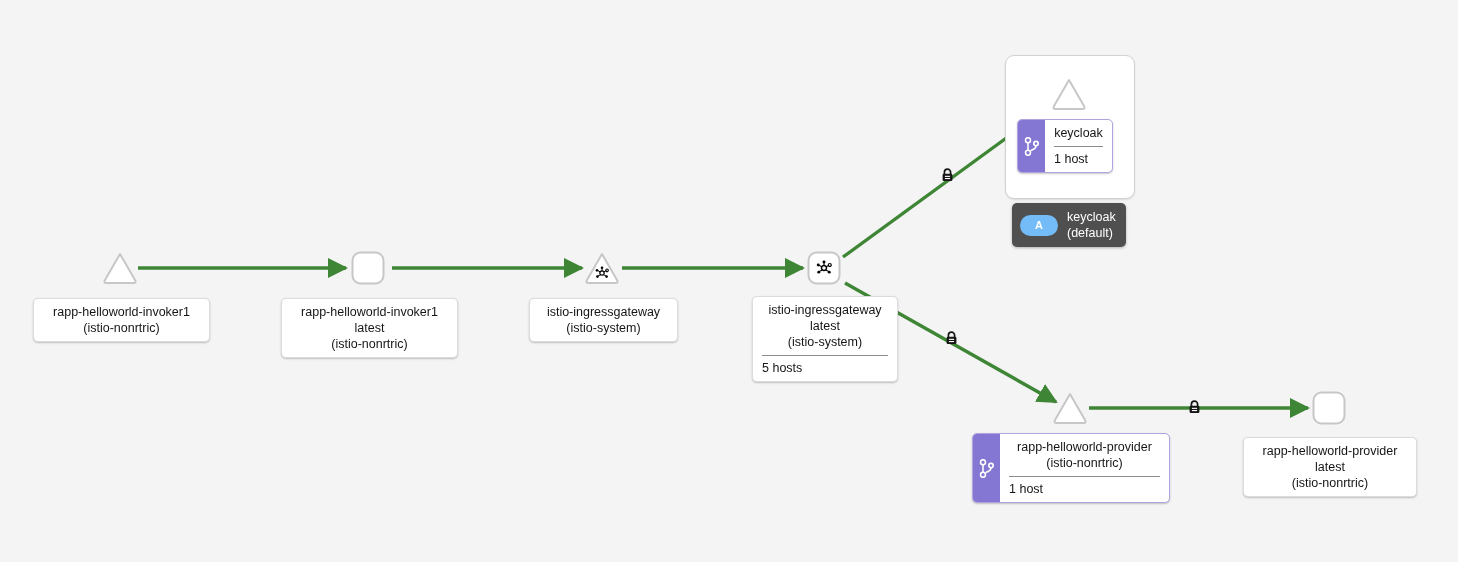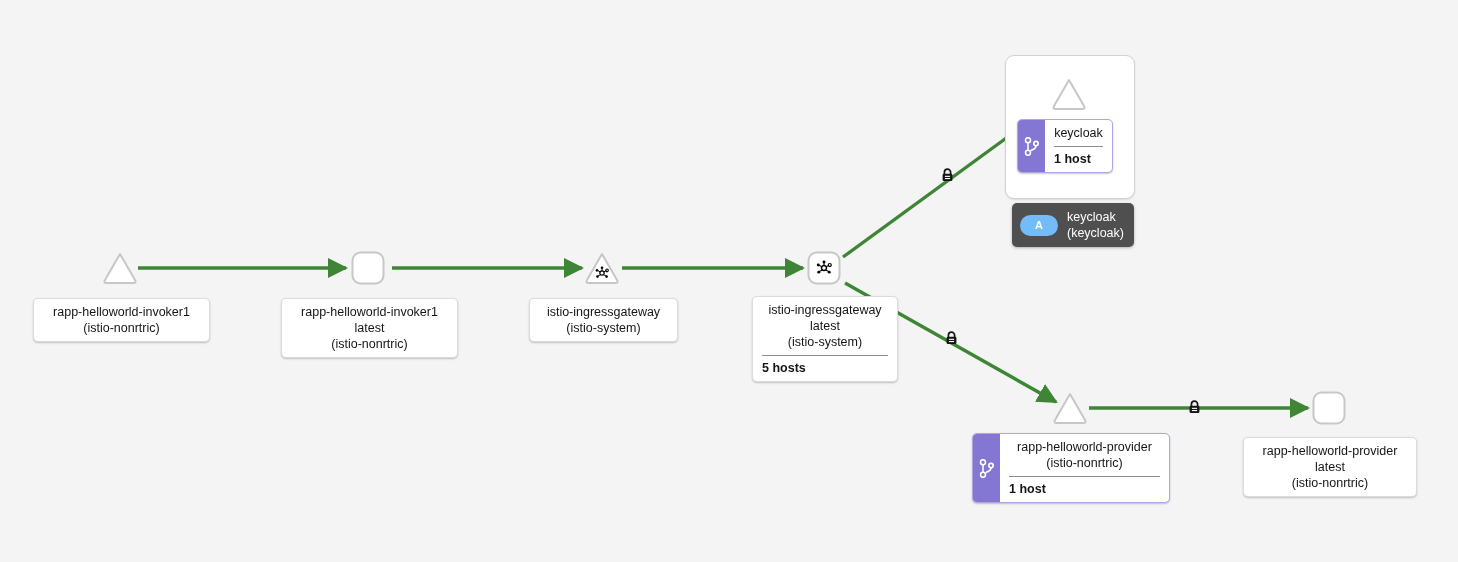--- a/index.html
+++ b/index.html
@@ -78,21 +78,20 @@
     background: #8a8d90;
     margin: 5px 0 0 0;
   }
   .label-extra {
     font-size: 12.5px;
     line-height: 16px;
     color: #151515;
     text-align: left;
     padding-top: 4px;
     white-space: nowrap;
-    font-weight: bold;
   }
 
   
   .tooltip {
     position: absolute;
     background: #4f4f4f;
     border-radius: 5px;
     padding: 6px 10px 6px 8px;
     display: flex;
     align-items: center;
@@ -341,17 +340,17 @@
         <span class="ln">latest</span>
         <span class="ln">(istio-nonrtric)</span>
       </div>
     </div>
   </div>
 
   <div class="tooltip" style="left:1012px; top:203px;">
     <div class="tooltip-badge">A</div>
     <div class="tooltip-text">
       <span class="ln">keycloak</span>
-      <span class="ln">(keycloak)</span>
+      <span class="ln">(default)</span>
     </div>
   </div>
 
 </div>
 
 </body></html>

